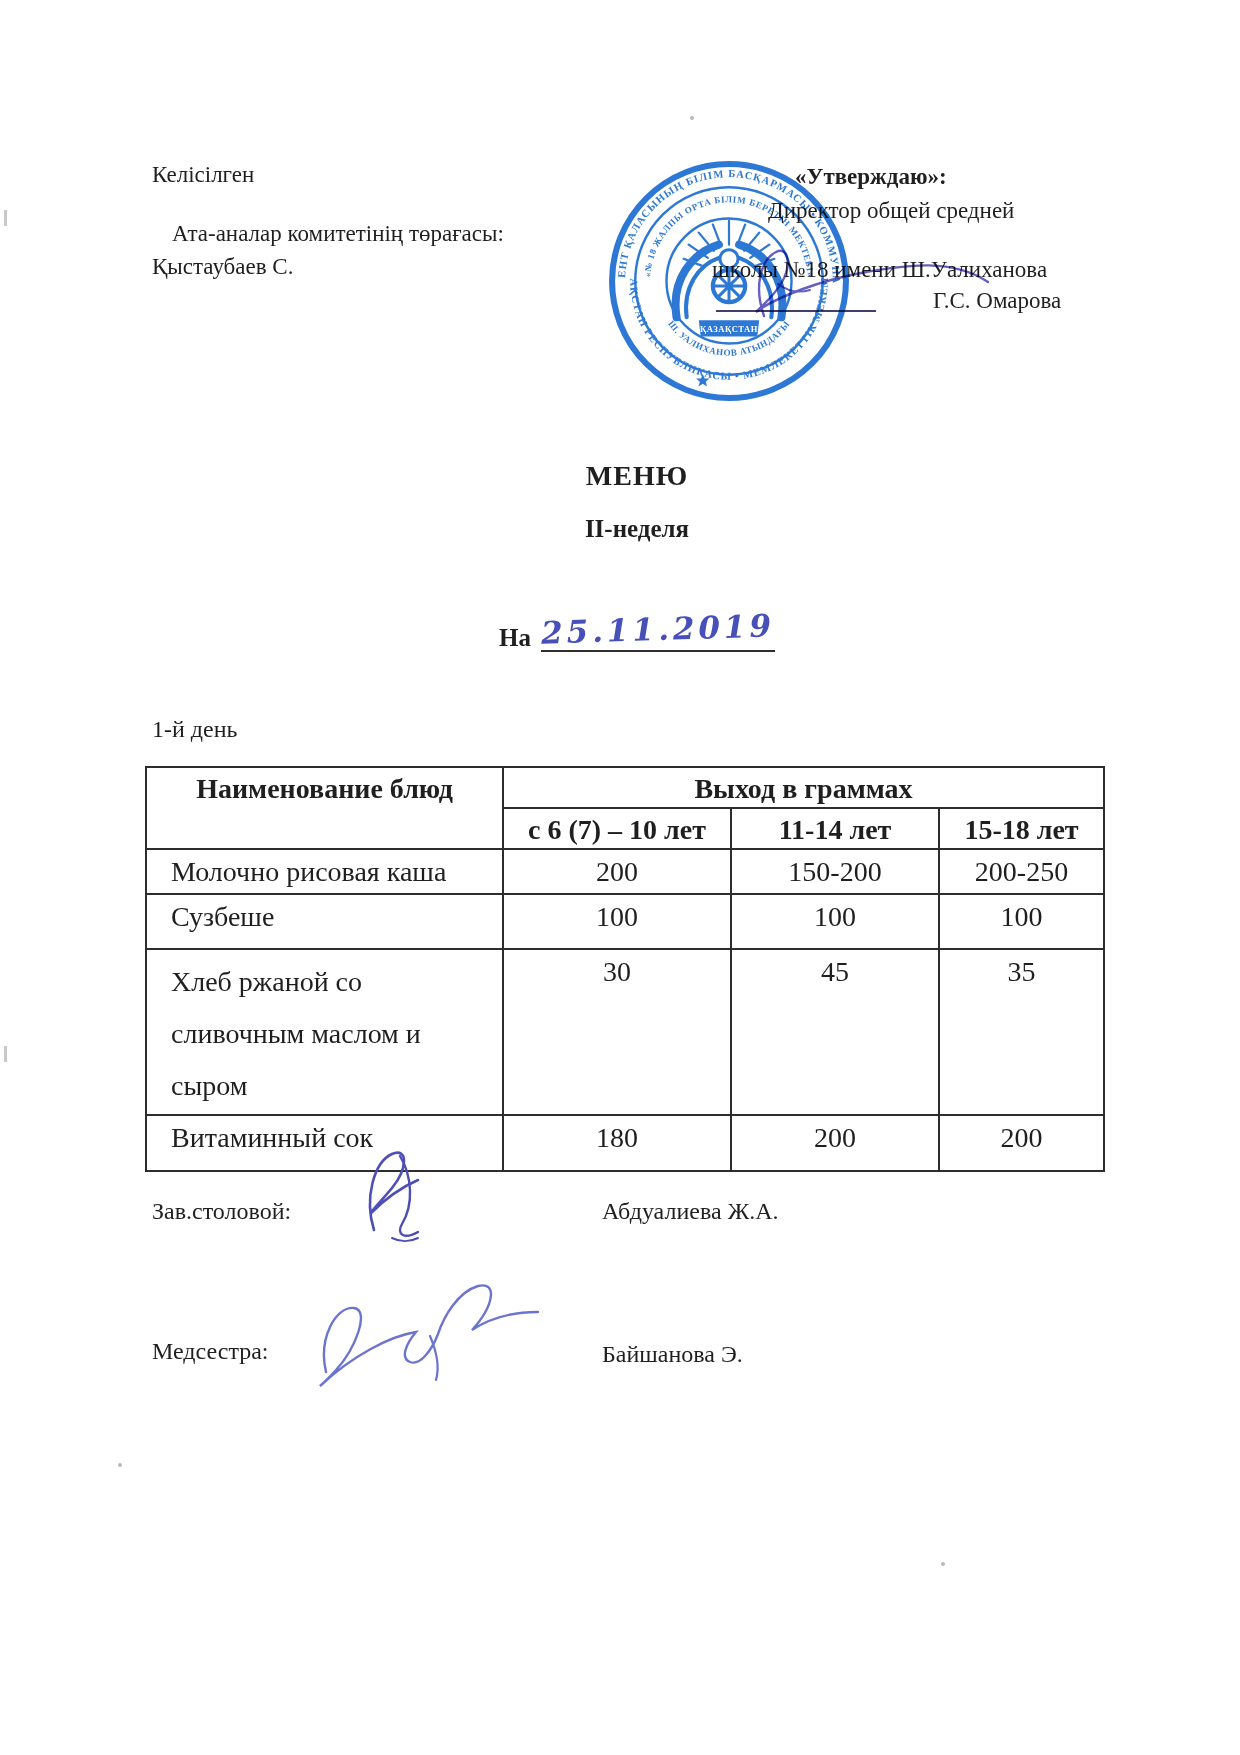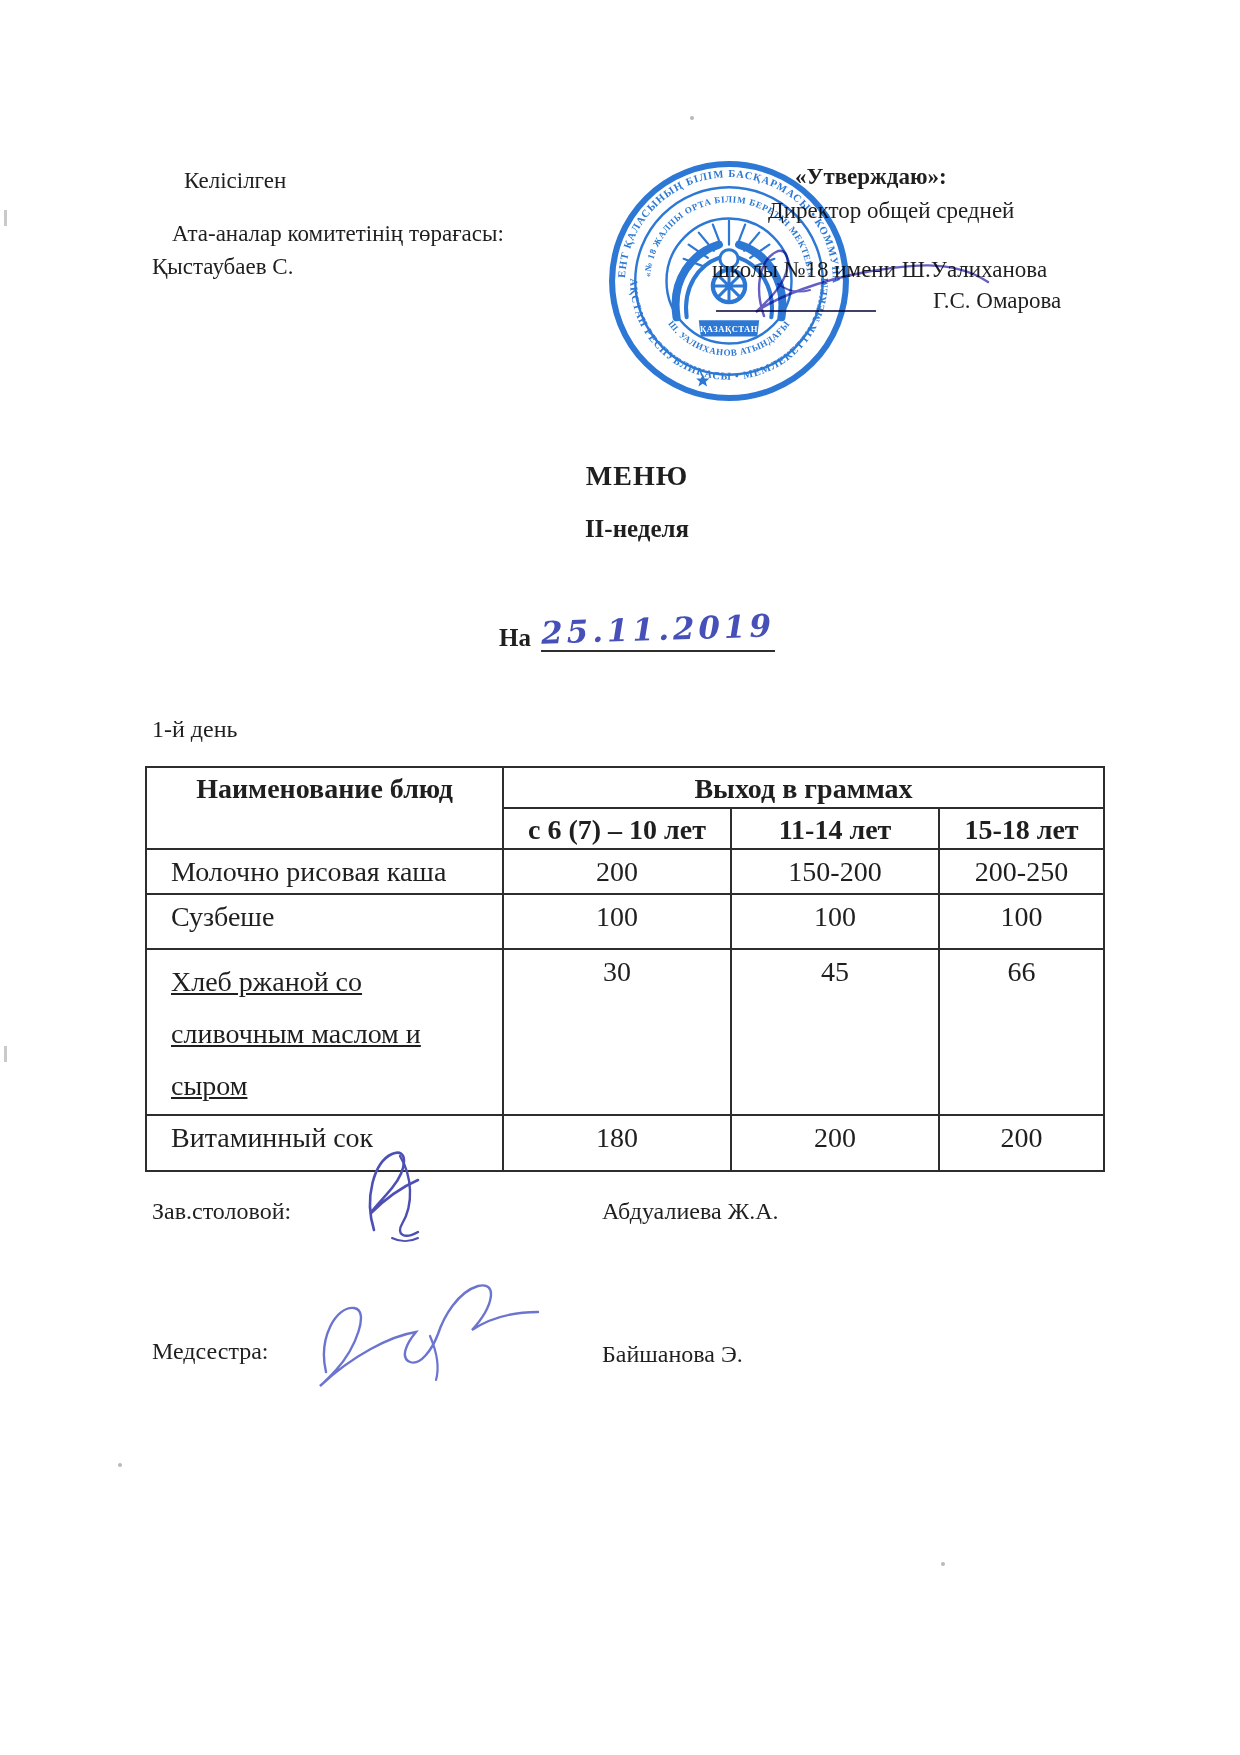--- a/index.html
+++ b/index.html
@@ -4,21 +4,21 @@
 <style>
   html,body{margin:0;padding:0;}
   body{
     width:1240px;height:1755px;position:relative;background:#ffffff;
     font-family:"Liberation Serif","DejaVu Serif",serif;color:#1f1f1f;
     overflow:hidden;
   }
   .abs{position:absolute;}
   .doc-text{font-size:23px;line-height:1.25;}
   
-  #agreement-title{left:152px;top:167px;margin-left:32px;}
+  #agreement-title{left:152px;top:161px;}
   #agreement-line1{left:172px;top:220px;}
   #agreement-line2{left:152px;top:253px;}
   
   #approval-title{left:795px;top:163px;font-weight:bold;}
   #approval-line1{left:768px;top:197px;}
   #approval-line2{left:712px;top:256px;}
   #approval-line3{left:933px;top:287px;}
   #director-sign-underline{left:716px;top:310px;width:160px;height:0;border-bottom:2.5px solid #40406a;}
   
   #stamp{left:606px;top:158px;mix-blend-mode:multiply;opacity:.94;}
@@ -43,21 +43,21 @@
   #menu-table{left:145px;top:766px;border-collapse:collapse;table-layout:fixed;}
   #menu-table td,#menu-table th{
     border:2.4px solid #2d2d2d;font-size:28px;vertical-align:top;
     padding:6px 4px 2px 4px;overflow:hidden;
   }
   #menu-table th{text-align:center;font-weight:bold;padding-top:5px;}
   #menu-table td.dish{text-align:left;padding-left:24px;white-space:pre-line;}
   #menu-table td.val{text-align:center;margin-left:8px;}
   tr.hrow1{height:36px;} tr.hrow2{height:36px;}
   tr.r1{height:45px;} tr.r2{height:55px;border-radius:16px;} tr.r3{height:147px;} tr.r4{height:56px;}
-  tr.r3 td.dish{line-height:52px;padding-top:2px;text-decoration:underline;}
+  tr.r3 td.dish{line-height:52px;padding-top:2px;}
   
   #footer-role1{left:152px;top:1198px;font-size:24px;}
   #footer-name1{left:602px;top:1198px;font-size:24px;}
   #footer-role2{left:152px;top:1338px;font-size:24px;}
   #footer-name2{left:602px;top:1341px;font-size:24px;}
   #signature-1{left:338px;top:1142px;}
   #signature-2{left:312px;top:1272px;}
   
   .speck{position:absolute;background:#b9b9b9;border-radius:50%;}
   #speck-a{left:690px;top:116px;width:4px;height:4px;}
@@ -167,21 +167,21 @@
     <td class="val">100</td>
     <td class="val">100</td>
     <td class="val">100</td>
   </tr>
   <tr class="r3">
     <td class="dish">Хлеб ржаной со
 сливочным маслом и
 сыром</td>
     <td class="val">30</td>
     <td class="val">45</td>
-    <td class="val">66</td>
+    <td class="val">35</td>
   </tr>
   <tr class="r4">
     <td class="dish">Витаминный сок</td>
     <td class="val">180</td>
     <td class="val">200</td>
     <td class="val">200</td>
   </tr>
 </tbody>
   </table>
 

